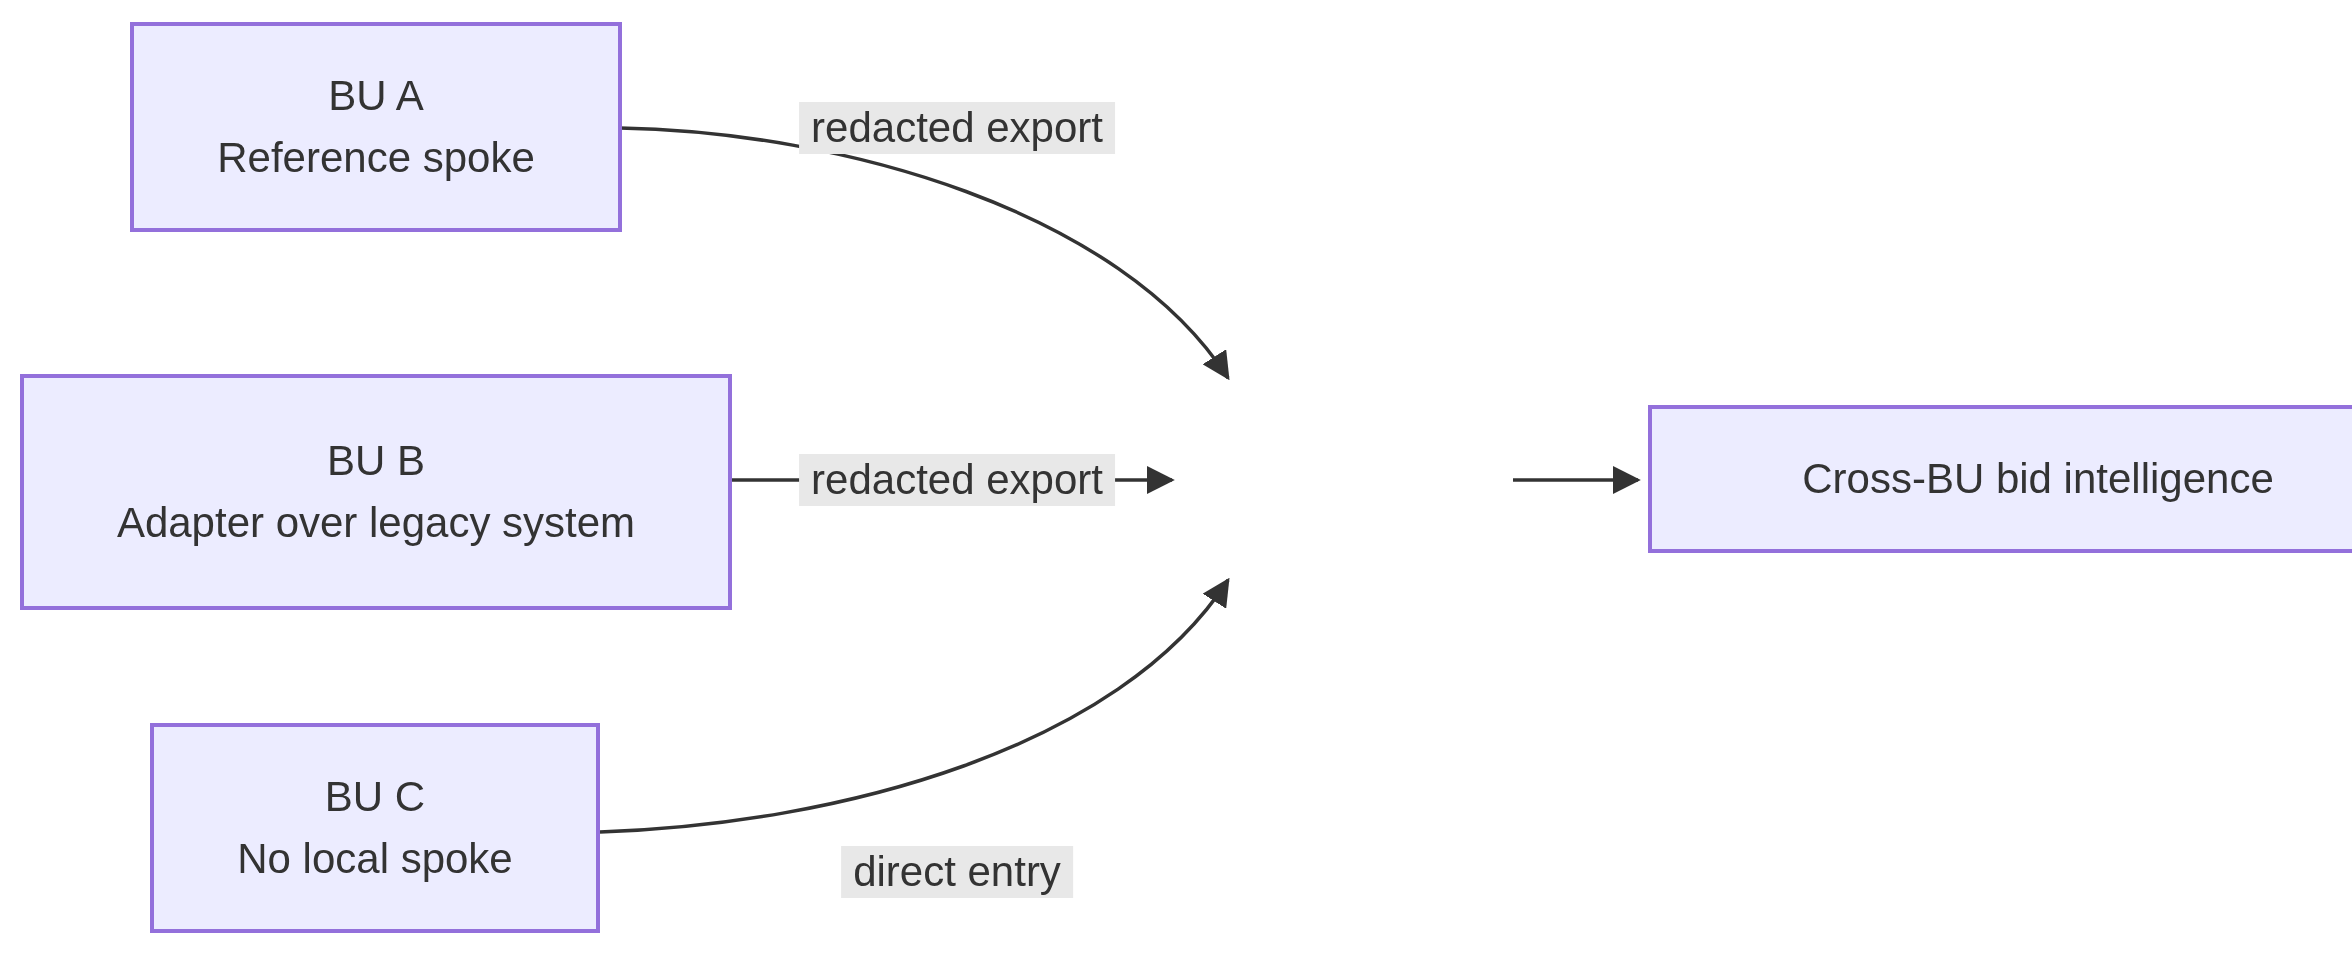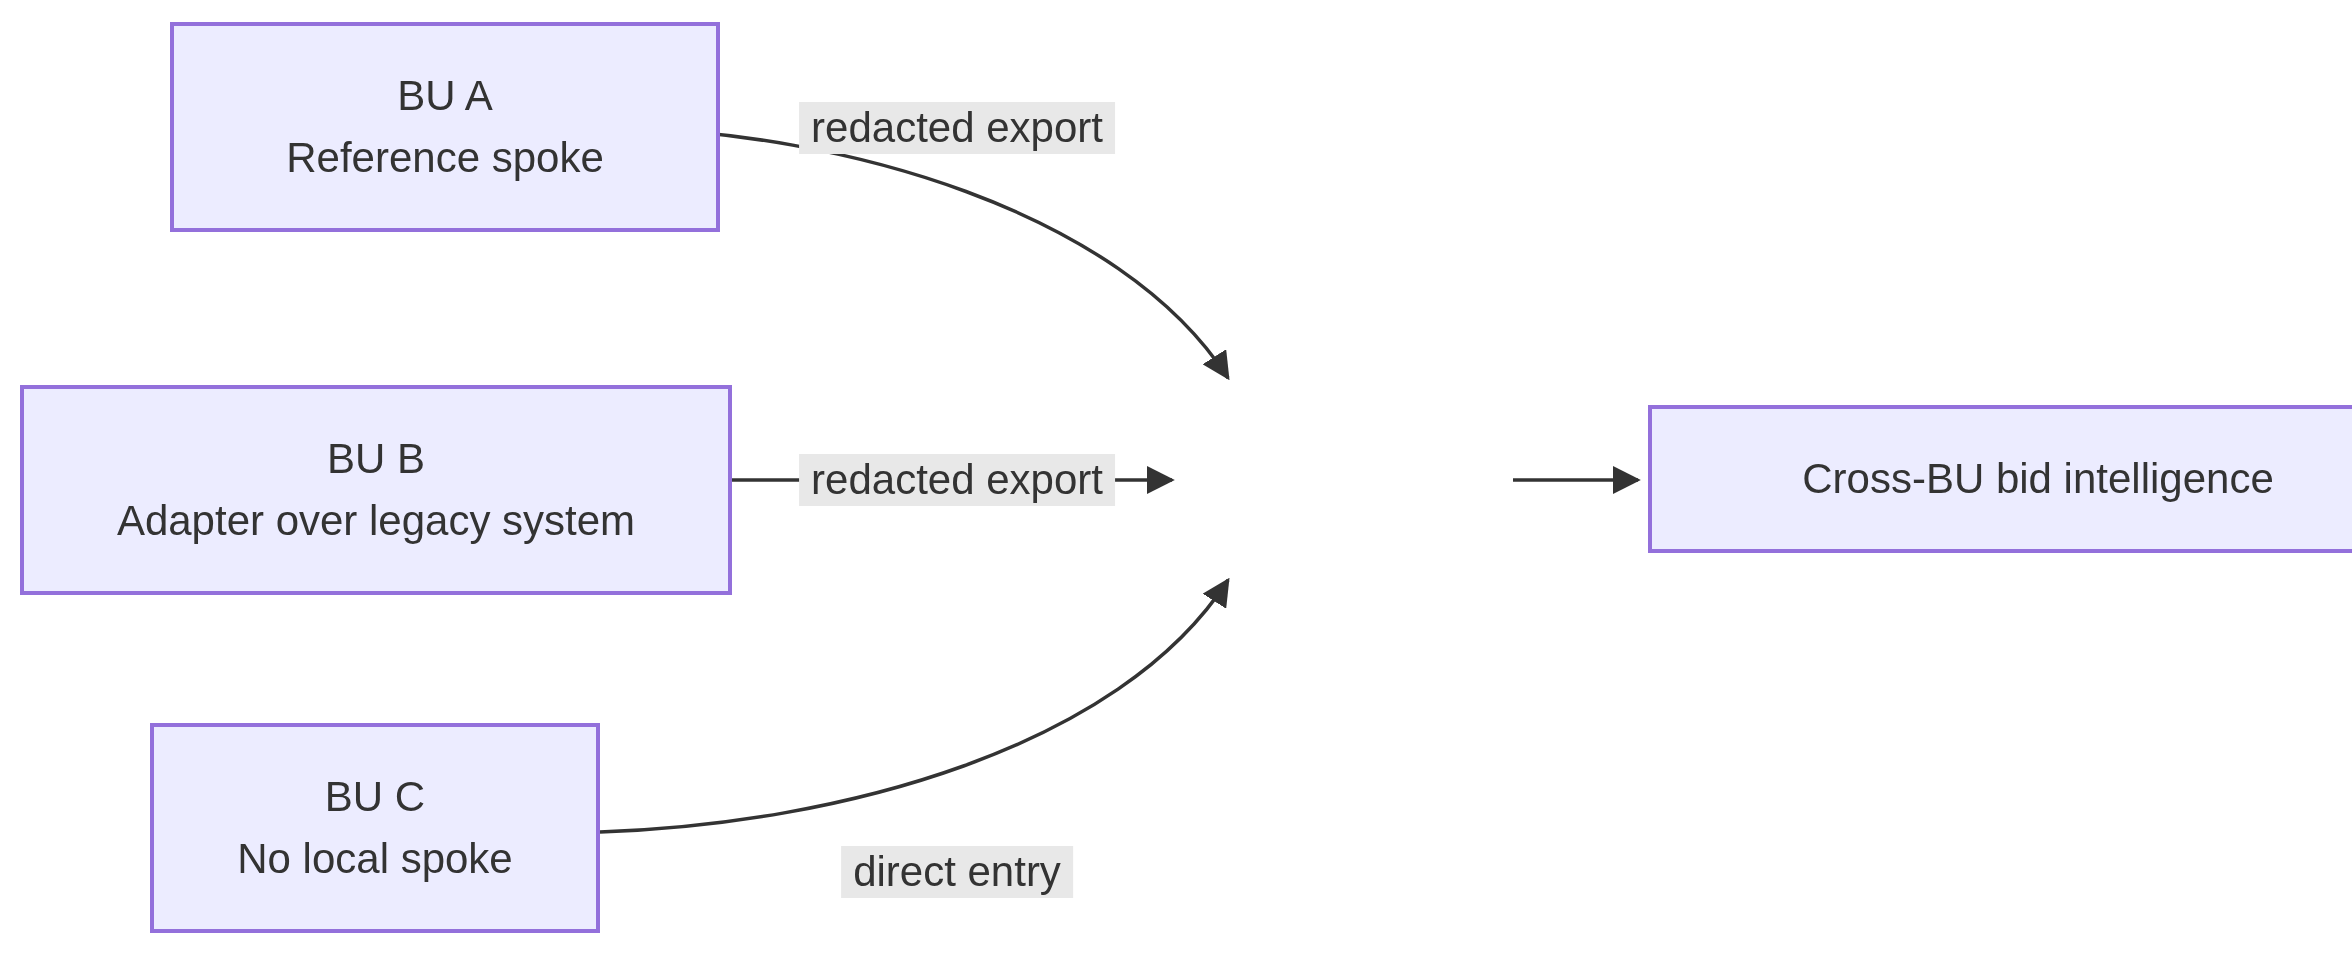--- a/index.html
+++ b/index.html
@@ -61,26 +61,26 @@
       <marker id="arrowhead" viewBox="0 0 10 10" refX="9" refY="5" markerWidth="8" markerHeight="8" orient="auto-start-reverse" markerUnits="strokeWidth">
         <path d="M0,0 L10,5 L0,10 z"></path>
       </marker>
     </defs>
     <path class="edge" d="M620,128 C840,132 1120,210 1228,378" marker-end="url(#arrowhead)"></path>
     <path class="edge" d="M732,480 L1172,480" marker-end="url(#arrowhead)"></path>
     <path class="edge" d="M600,832 C840,824 1120,748 1228,580" marker-end="url(#arrowhead)"></path>
     <path class="edge" d="M1513,480 L1638,480" marker-end="url(#arrowhead)"></path>
   </svg>
 
-  <div class="node" style="left:130px;top:22px;width:550px;height:210px;margin-left:40px;">
+  <div class="node" style="left:130px;top:22px;width:492px;height:210px;">
     <div>BU A</div>
     <div>Reference spoke</div>
   </div>
 
-  <div class="node" style="left:20px;top:385px;width:712px;height:210px;">
+  <div class="node" style="left:20px;top:374px;width:712px;height:236px;">
     <div>BU B</div>
     <div>Adapter over legacy system</div>
   </div>
 
   <div class="node" style="left:150px;top:723px;width:450px;height:210px;">
     <div>BU C</div>
     <div>No local spoke</div>
   </div>
 
 

